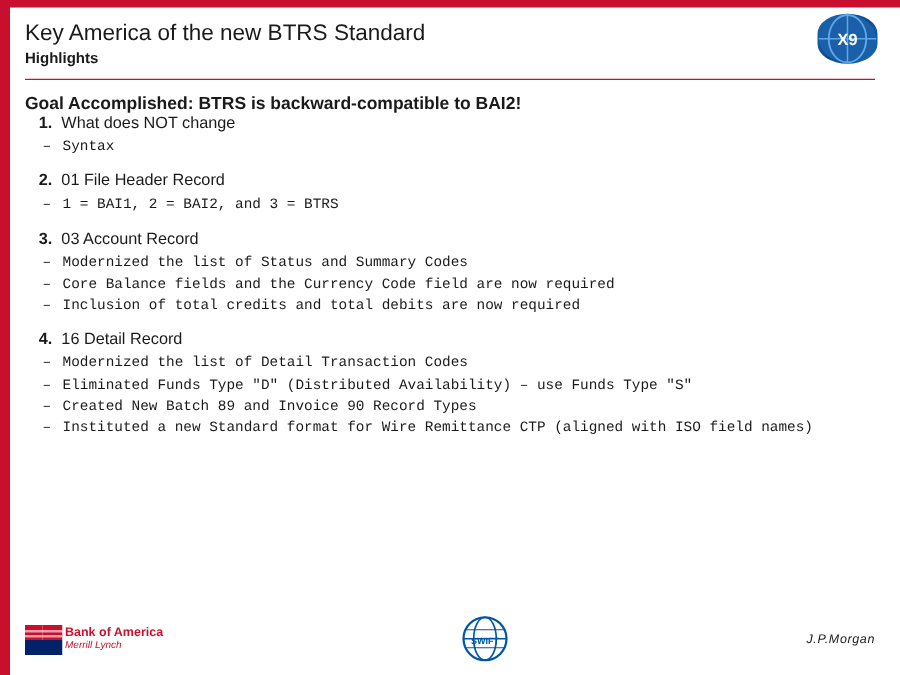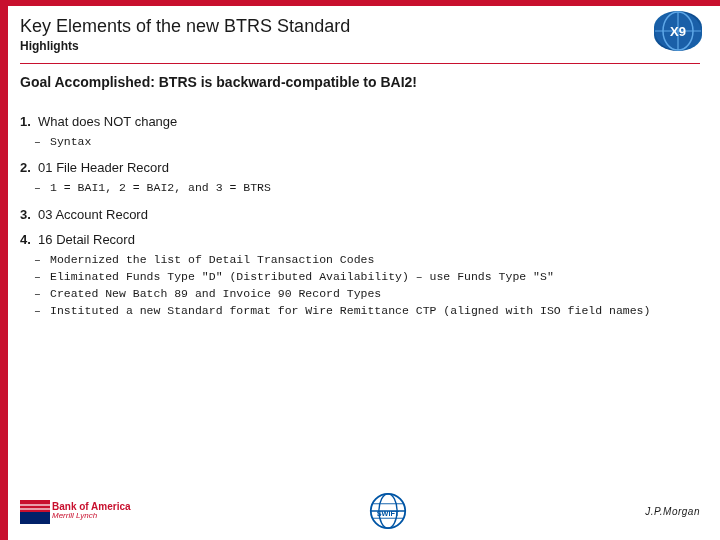--- a/index.html
+++ b/index.html
@@ -81,32 +81,33 @@
     .divider {
       height: 1px;
       background: #c8102e;
       margin-bottom: 10px;
     }
 
     .goal-text {
       font-size: 14px;
       font-weight: bold;
       color: #1a1a1a;
-      margin-bottom: 24px;
+      margin-bottom: 0;
     }
 
     .section {
       margin-bottom: 10px;
     }
 
     .section-header {
       font-size: 13px;
       font-weight: normal;
       color: #1a1a1a;
       margin-bottom: 4px;
+      margin-left: 11px;
     }
 
     .section-number {
       font-weight: bold;
     }
 
     .bullet-list {
       padding-left: 30px;
     }
 
@@ -206,21 +207,21 @@
       <ellipse cx="24" cy="20" rx="15" ry="19" fill="none" stroke="#5fa8e8" stroke-width="1.5"></ellipse>
       <line x1="1" y1="20" x2="47" y2="20" stroke="#5fa8e8" stroke-width="1.2"></line>
       <line x1="24" y1="1" x2="24" y2="39" stroke="#5fa8e8" stroke-width="1.2"></line>
       <text x="24" y="25" text-anchor="middle" fill="white" font-size="13" font-weight="bold" font-family="Arial">X9</text>
     </svg>
   </div>
 </div>
 
 <div class="main-content">
 
-  <div class="page-title">Key Elements of the new BTRS Standard</div>
+  <div class="page-title">Key America of the new BTRS Standard</div>
   <div class="subtitle">Highlights</div>
   <div class="divider"></div>
 
   <div class="goal-text">Goal Accomplished:  BTRS is backward-compatible to BAI2!</div>
 
   <div class="section">
     <div class="section-header">
       <span class="section-number">1.</span>
       &nbsp;<span>What does NOT change</span>
     </div>
@@ -237,20 +238,25 @@
     <ul class="bullet-list">
       <li class="bullet-item">1 = BAI1,  2 = BAI2, and 3 = BTRS</li>
     </ul>
   </div>
 
   <div class="section">
     <div class="section-header">
       <span class="section-number">3.</span>
       &nbsp;<span>03 Account Record</span>
     </div>
+    <ul class="bullet-list">
+      <li class="bullet-item">Modernized the list of Status and Summary Codes</li>
+      <li class="bullet-item">Core Balance fields and the Currency Code field are now required</li>
+      <li class="bullet-item">Inclusion of total credits and total debits are now required</li>
+    </ul>
   </div>
 
   <div class="section">
     <div class="section-header">
       <span class="section-number">4.</span>
       &nbsp;<span>16 Detail Record</span>
     </div>
     <ul class="bullet-list">
       <li class="bullet-item">Modernized the list of Detail Transaction Codes</li>
       <li class="bullet-item">Eliminated Funds Type "D" (Distributed Availability) – use Funds Type "S"</li>

